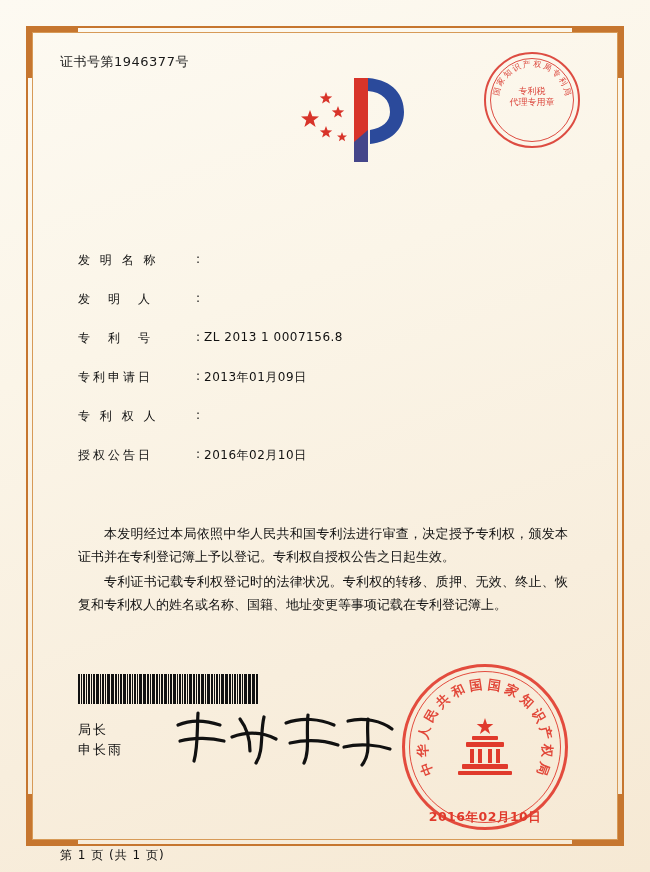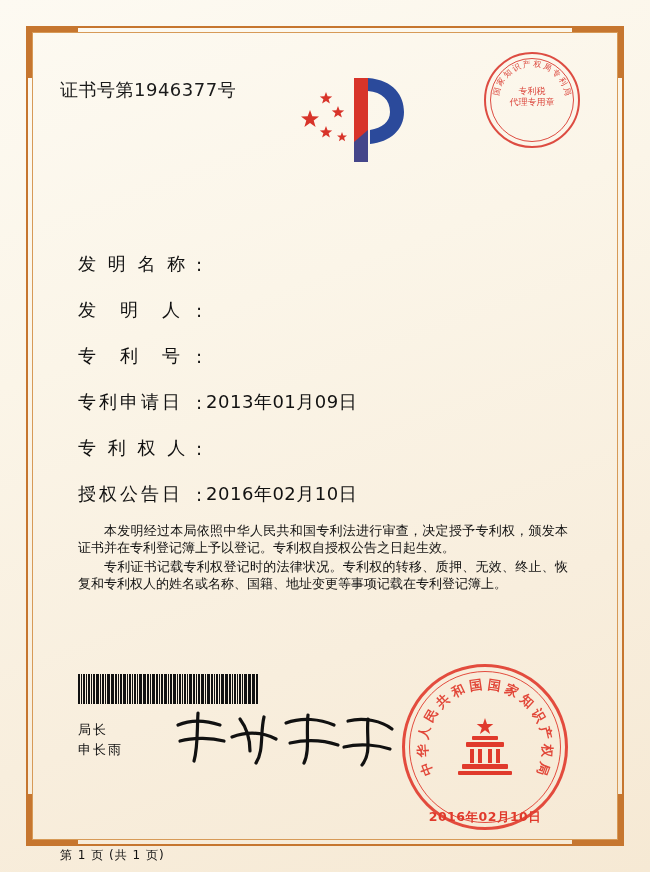--- a/index.html
+++ b/index.html
@@ -56,24 +56,24 @@
     position: absolute;
     left: 60px;
     top: 52px;
     width: 530px;
     height: 760px;
   }
 
   
   .cert-no {
     font-family: "DejaVu Sans", "Liberation Sans", sans-serif;
-    font-size: 18px;
+    font-size: 13px;
     color: #1a1a1a;
     letter-spacing: 0.5px;
-    margin-top: 26px;
+    margin-top: 1px;
   }
 
   
   .top-seal {
     position: absolute;
     right: 10px;
     top: 0px;
     width: 96px;
     height: 96px;
   }
@@ -145,23 +145,23 @@
 
   
   .fields {
     position: absolute;
     left: 18px;
     top: 200px;
     width: 500px;
   }
   .field-row {
     display: flex;
-    align-items: center;
+    align-items: flex-start;
     margin-bottom: 22px;
-    font-size: 18px;
+    font-size: 12px;
     color: #111;
   }
   .field-label {
     width: 118px;
     flex: 0 0 118px;
     letter-spacing: 3px;
     white-space: nowrap;
   }
   .field-colon {
     flex: 0 0 auto;
@@ -172,21 +172,21 @@
     letter-spacing: 0.5px;
   }
 
   
   .paragraphs {
     position: absolute;
     left: 18px;
     top: 470px;
     width: 490px;
     font-size: 13px;
-    line-height: 17px;
+    line-height: 23px;
     color: #111;
     text-align: justify;
   }
   .paragraphs p {
     margin: 0 0 2px 0;
     text-indent: 26px;
   }
 
   
   .barcode {
@@ -352,20 +352,21 @@
           <div class="field-label">发 明 名 称</div>
           <div class="field-colon">:</div>
         </div>
         <div class="field-row">
           <div class="field-label">发　明　人</div>
           <div class="field-colon">:</div>
         </div>
         <div class="field-row">
           <div class="field-label">专　利　号</div>
           <div class="field-colon">:</div>
+          <div class="field-value">ZL 2013 1 0007156.8</div>
         </div>
         <div class="field-row">
           <div class="field-label">专利申请日</div>
           <div class="field-colon">:</div>
           <div class="field-value">2013年01月09日</div>
         </div>
         <div class="field-row">
           <div class="field-label">专 利 权 人</div>
           <div class="field-colon">:</div>
         </div>

